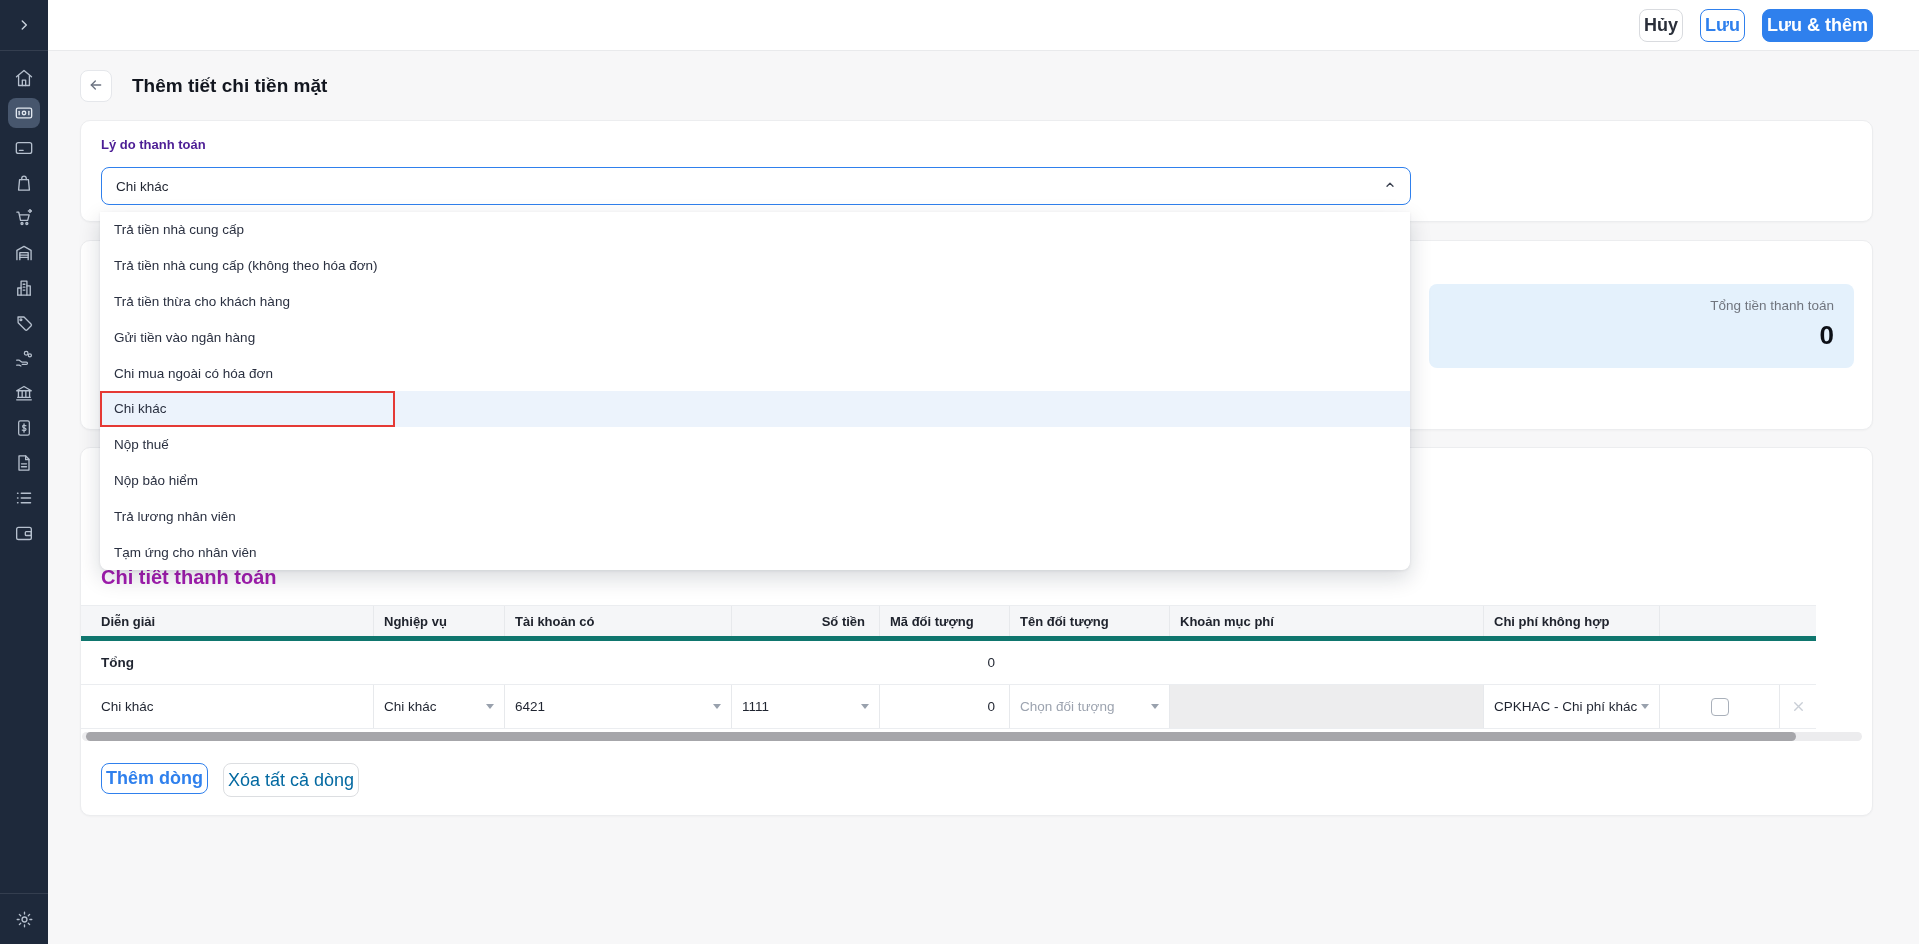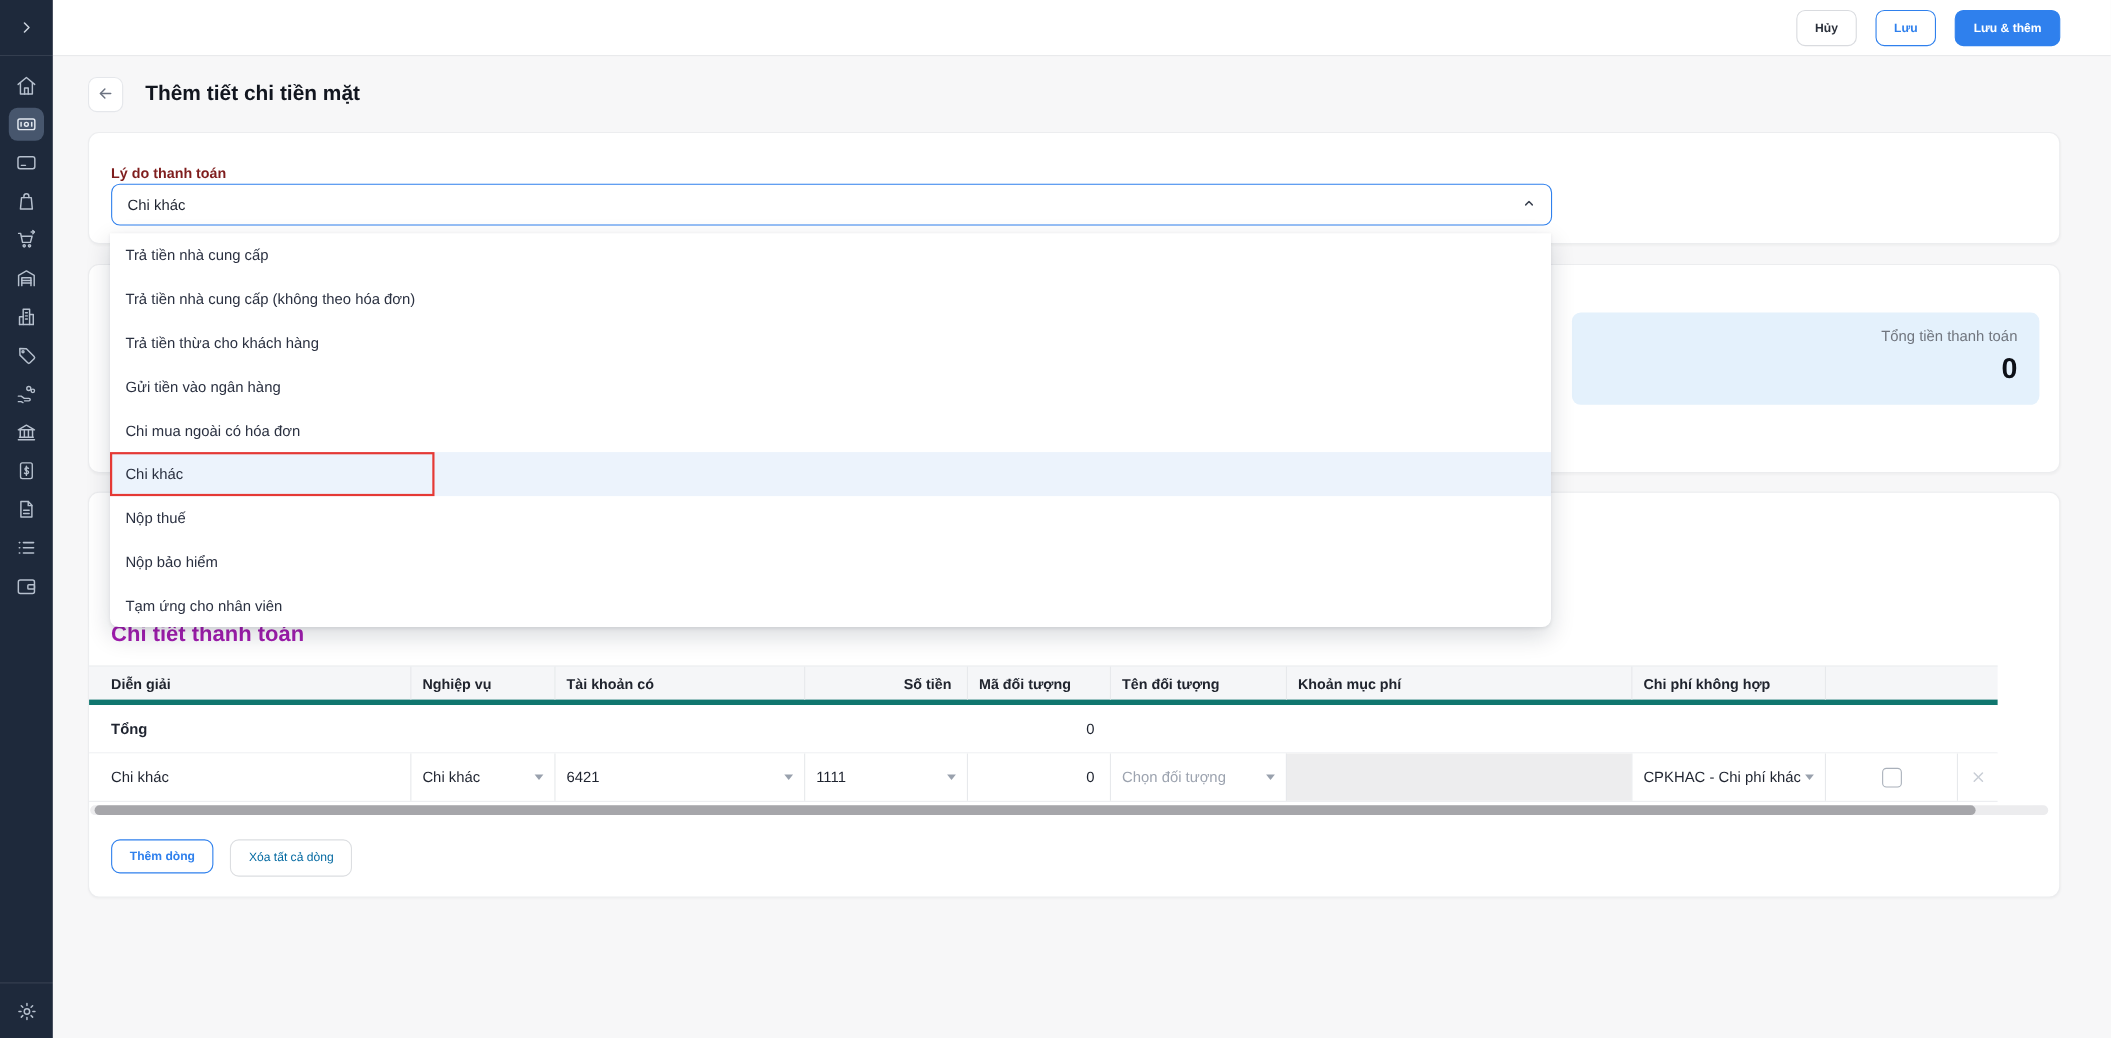--- a/index.html
+++ b/index.html
@@ -12,35 +12,35 @@
   .sb-top { height:51px; display:flex; align-items:center; justify-content:center; border-bottom:1px solid rgba(255,255,255,.10); color:#cbd3de; flex:0 0 auto; }
   .sb-icons { display:flex; flex-direction:column; align-items:center; padding-top:9px; }
   .sb-item { width:48px; height:35px; display:flex; align-items:center; justify-content:center; color:#b6c0ce; cursor:pointer; }
   .sb-item.active .pill { background:#47566d; border-radius:8px; width:32px; height:30px; display:flex; align-items:center; justify-content:center; }
   .sb-bottom { margin-top:auto; border-top:1px solid rgba(255,255,255,.10); height:51px; display:flex; align-items:center; justify-content:center; color:#b6c0ce; }
   .sb-item svg, .sb-top svg, .sb-bottom svg { display:block; }
 
   
   .topbar { position:absolute; left:48px; top:0; width:1871px; height:51px; background:#ffffff; border-bottom:1px solid #e9eaec; z-index:40; }
   .topbar .btns { position:absolute; right:46px; top:9px; display:flex; gap:17px; }
-  .btn { height:33px; border-radius:8px; font-size:11px; font-weight:700; display:inline-flex; align-items:center; justify-content:center; padding:0 16px; cursor:pointer; background:#fff; border:1px solid #d9dbdf; color:#2a2f3a; }
+  .btn { height:33px; border-radius:8px; font-size:18px; font-weight:700; display:inline-flex; align-items:center; justify-content:center; padding:0 4px; cursor:pointer; background:#fff; border:1px solid #d9dbdf; color:#2a2f3a; }
   .btn.ghost-blue { border:1px solid #2f80ed; color:#2f80ed; }
   .btn.primary { background:#2f80ed; border:1px solid #2f80ed; color:#ffffff; }
 
   
   .back-btn { position:absolute; left:80px; top:70px; width:32px; height:32px; background:#fff; border:1px solid #e5e7eb; border-radius:8px; display:flex; align-items:center; justify-content:center; color:#6b7280; cursor:pointer; }
   .page-title { position:absolute; left:132px; top:75px; font-size:19px; font-weight:700; color:#12161f; }
 
   
   .card { position:absolute; background:#fff; border:1px solid #ecedef; border-radius:10px; box-shadow:0 1px 2px rgba(16,24,40,.03); }
   .card1 { left:80px; top:120px; width:1793px; height:102px; z-index:5; }
   .card2 { left:80px; top:240px; width:1793px; height:190px; z-index:1; }
   .card3 { left:80px; top:447px; width:1793px; height:369px; z-index:1; }
 
-  .field-label { position:absolute; left:20px; top:16px; font-size:13px; font-weight:700; color:#7f1d1d;margin-top:13px; }
+  .field-label { position:absolute; left:20px; top:16px; font-size:13px; font-weight:700; color:#4c1d95; }
   .select-field { position:absolute; left:20px; top:46px; width:1310px; height:38px; border:1.5px solid #2f80ed; border-radius:8px; background:#fff; display:flex; align-items:center; padding:0 14px; font-size:13.5px; color:#1f2430; cursor:pointer; }
   .select-field .caret-up { margin-left:auto; color:#3a4150; }
 
   
   .menu { position:absolute; left:100px; top:212px; width:1310px; height:358px; background:#fff; border-radius:0 0 8px 8px; box-shadow:0 8px 22px rgba(15,23,42,.16), 0 1px 3px rgba(15,23,42,.08); z-index:30; display:flex; flex-direction:column; overflow:hidden; }
   .menu-item { flex:1 1 0; display:flex; align-items:center; padding:0 14px; font-size:13.5px; color:#2a3040; cursor:pointer; position:relative; }
   .menu-item.highlight { background:#ecf3fc; }
   .red-box { position:absolute; left:0; top:0; bottom:0; width:295px; border:2px solid #e53935; pointer-events:none; }
 
   
@@ -350,16 +350,17 @@
     <div class="menu-item">Trả tiền nhà cung cấp (không theo hóa đơn)</div>
     <div class="menu-item">Trả tiền thừa cho khách hàng</div>
     <div class="menu-item">Gửi tiền vào ngân hàng</div>
     <div class="menu-item">Chi mua ngoài có hóa đơn</div>
     <div class="menu-item highlight">
       <span>Chi khác</span>
       <span class="red-box"></span>
     </div>
     <div class="menu-item">Nộp thuế</div>
     <div class="menu-item">Nộp bảo hiểm</div>
+    <div class="menu-item">Trả lương nhân viên</div>
     <div class="menu-item">Tạm ứng cho nhân viên</div>
   </div>
 
 </div>
 
 </body></html>

